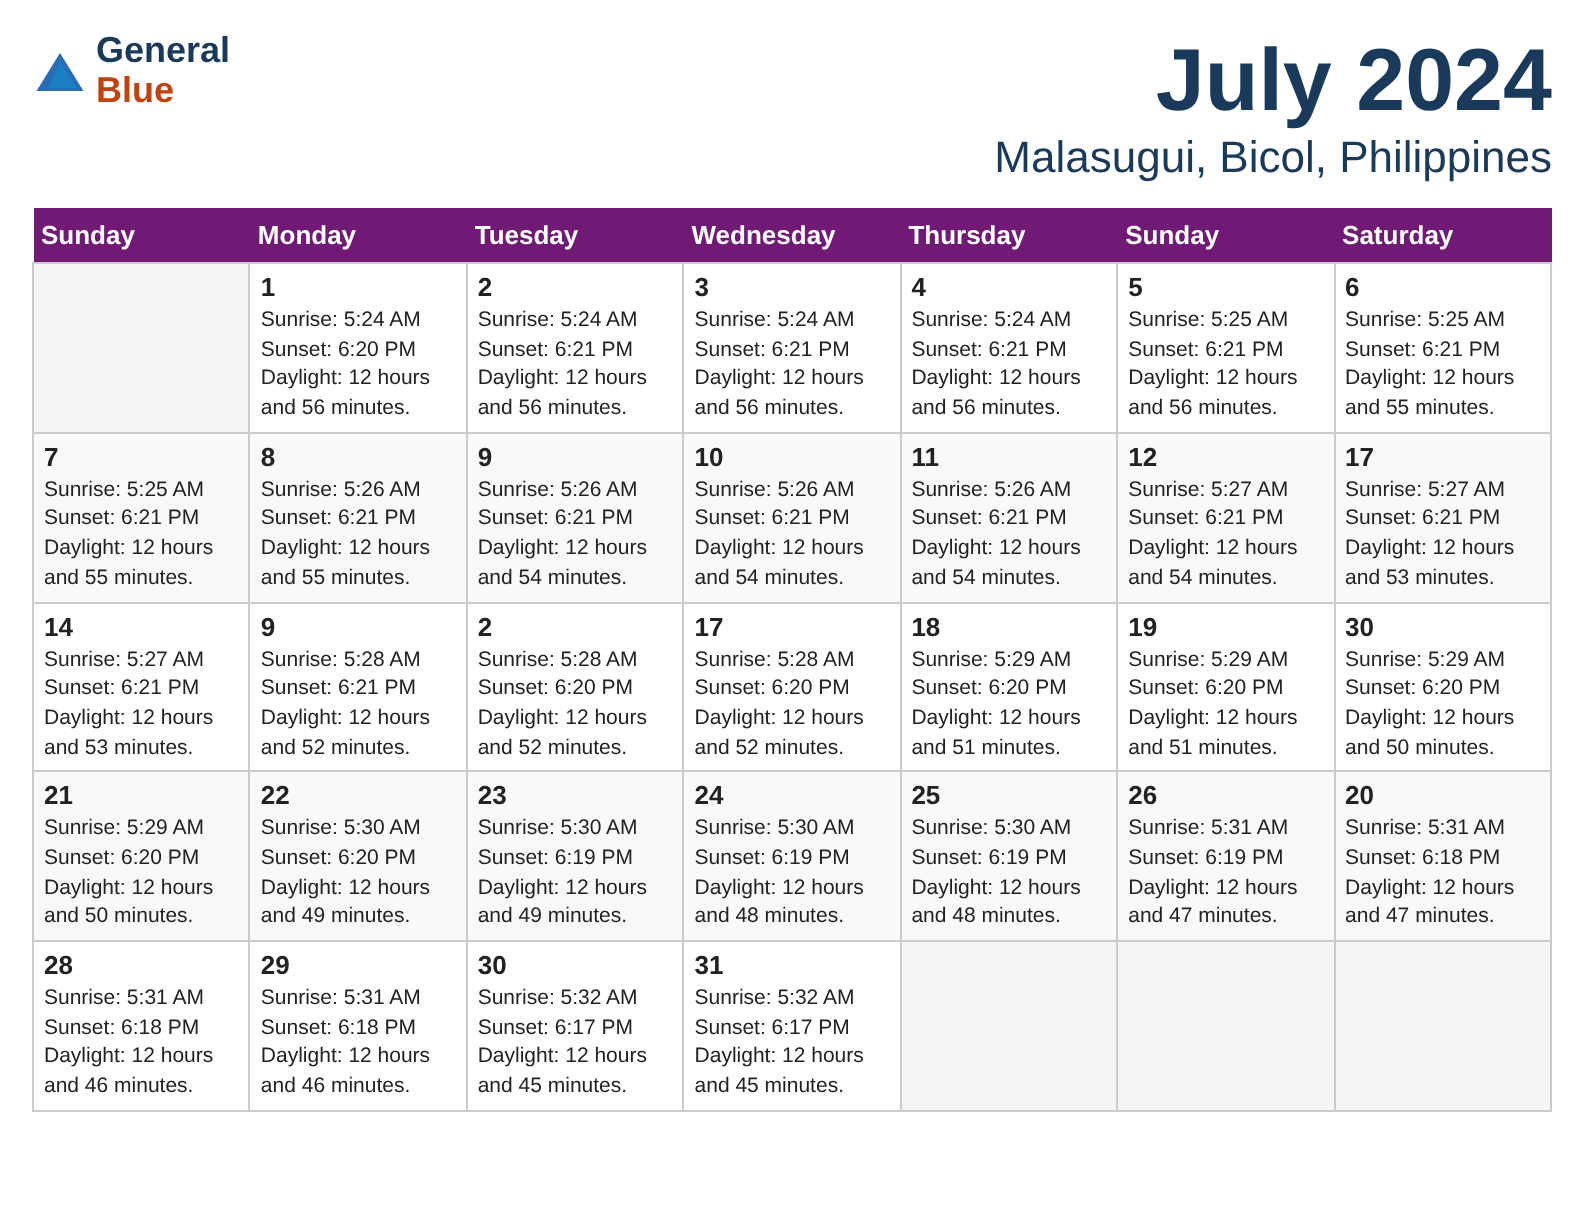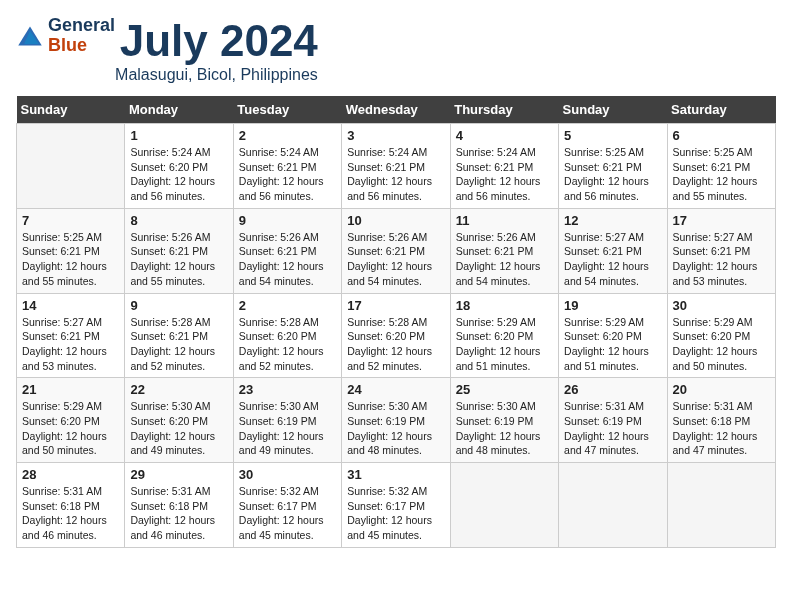--- a/index.html
+++ b/index.html
@@ -5,20 +5,21 @@
     * { margin: 0; padding: 0; box-sizing: border-box; }
     body {
       font-family: Arial, sans-serif;
       background: #fff;
       width: 792px;
       min-height: 612px;
       padding: 16px;
     }
     .header {
       display: flex;
+      justify-content: space-between;
       align-items: flex-start;
       margin-bottom: 12px;
     }
     .logo {
       display: flex;
       align-items: center;
       gap: 4px;
     }
     .logo-text {
       font-size: 18px;
@@ -33,30 +34,30 @@
     }
     .title-block {
       text-align: right;
     }
     .month-title {
       font-size: 44px;
       font-weight: bold;
       color: #1a3a5c;
     }
     .location-title {
-      font-size: 16px;
+      font-size: 22px;
       color: #1a3a5c;
     }
     table {
       width: 100%;
       border-collapse: collapse;
       font-size: 11px;
     }
     thead tr th {
-      background-color: #404040;
+      background-color: #701a75;
       color: #fff;
       padding: 6px 4px;
       text-align: left;
       font-size: 13px;
       font-weight: bold;
     }
     tbody tr td {
       border: 1px solid #ccc;
       vertical-align: top;
       padding: 4px 5px;

